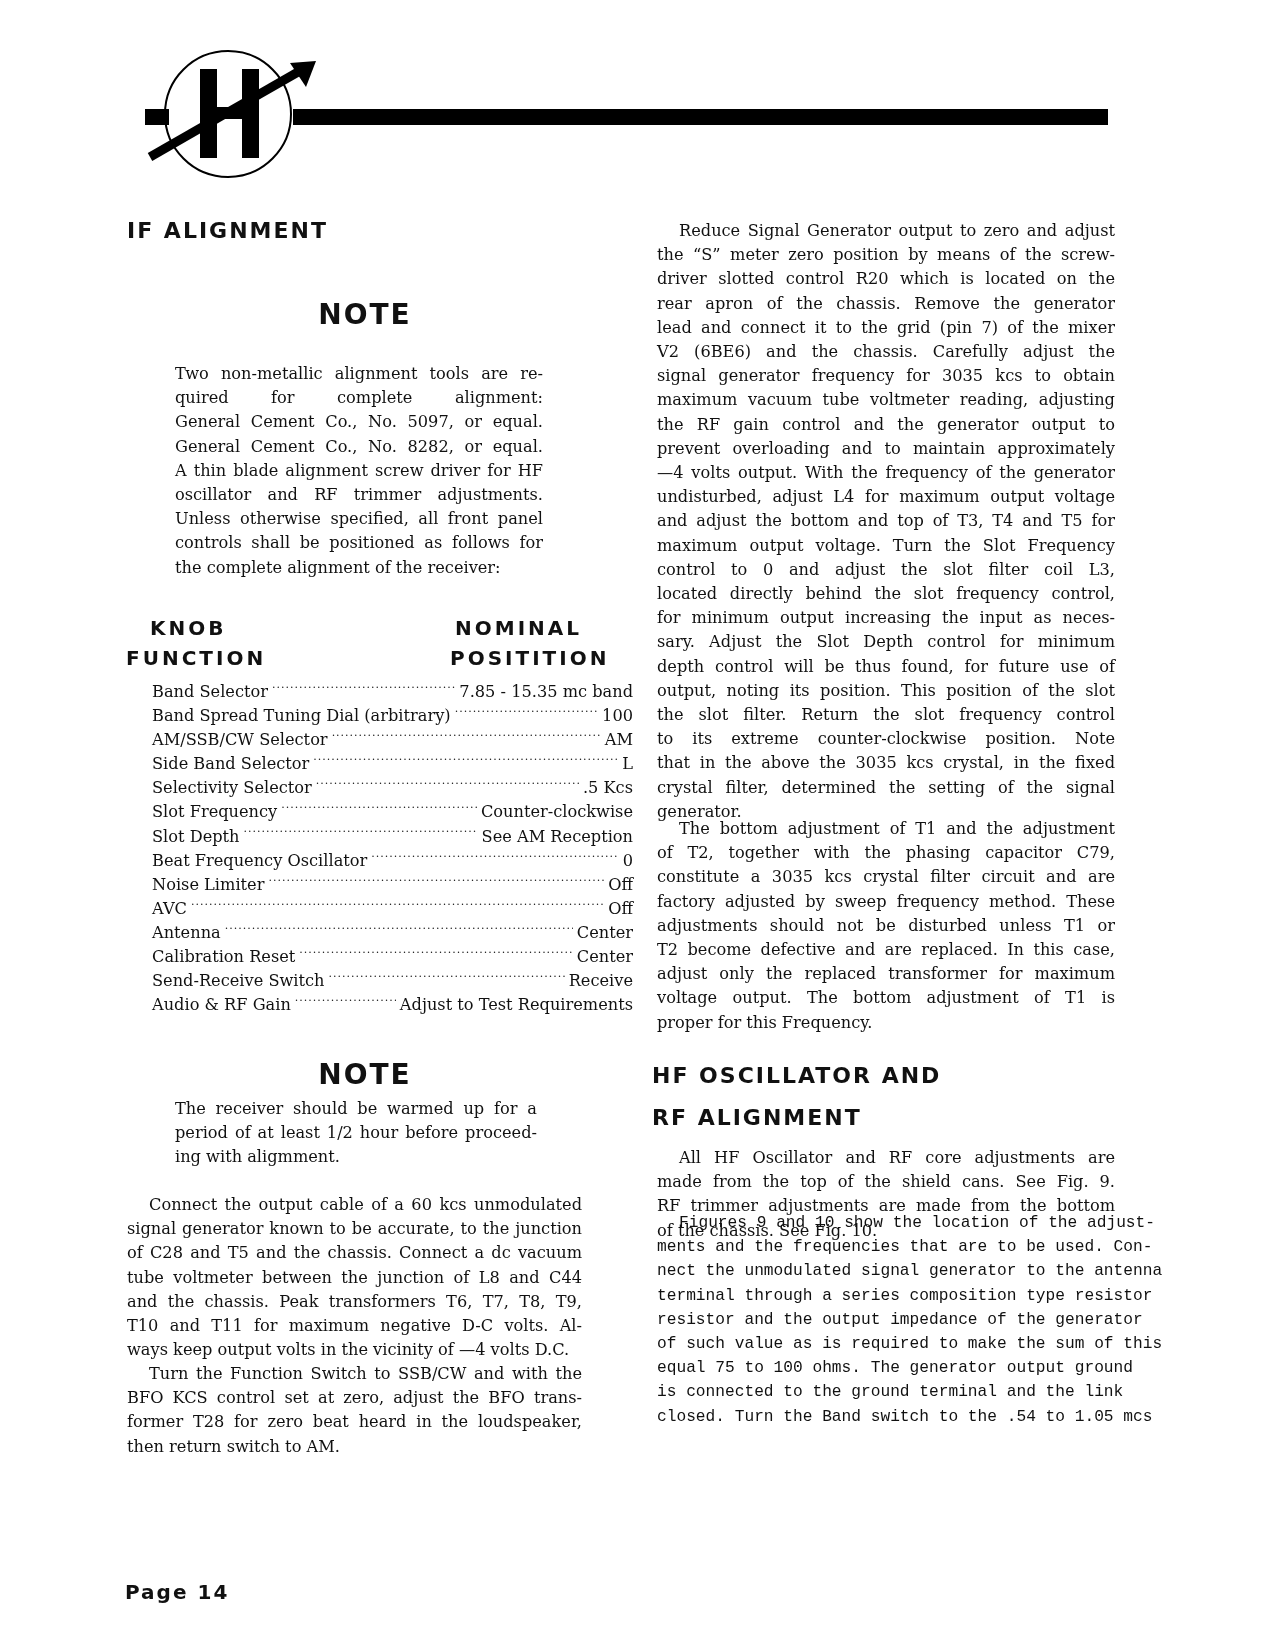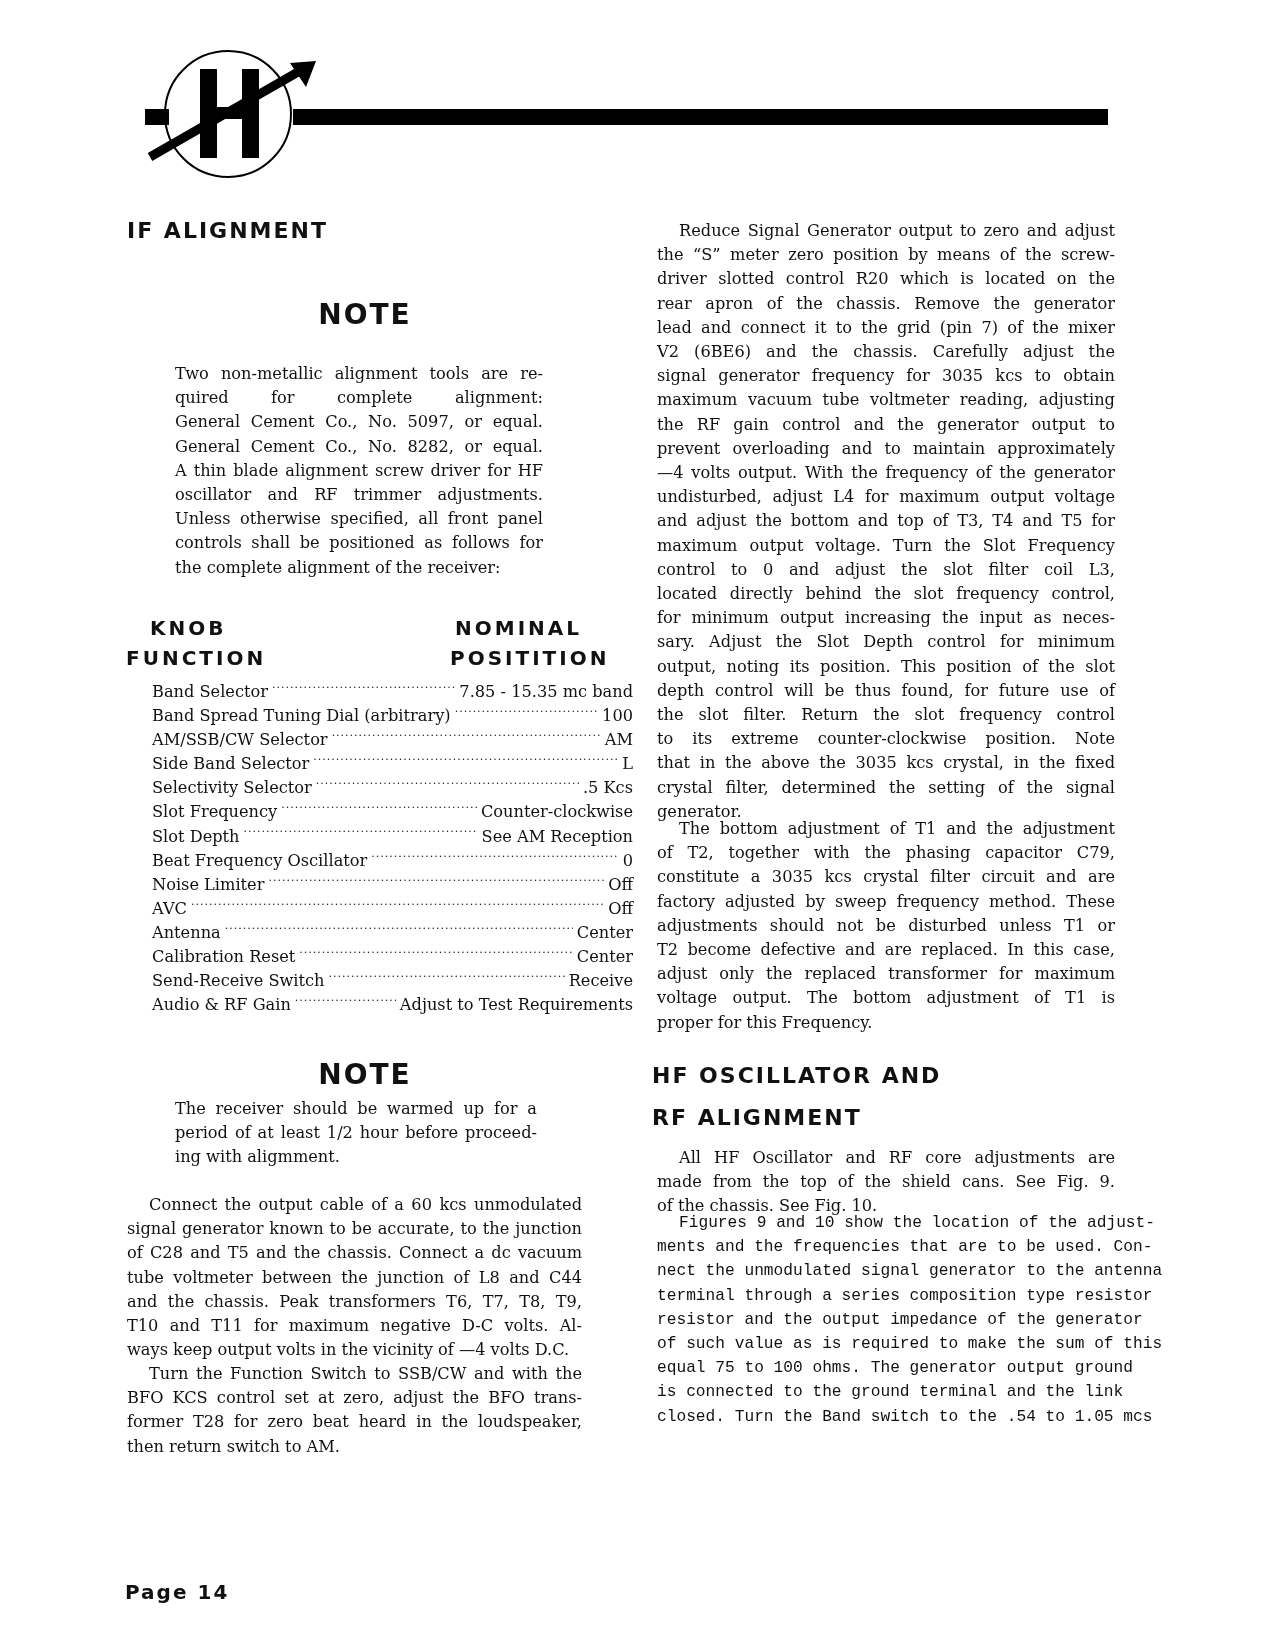--- a/index.html
+++ b/index.html
@@ -182,22 +182,22 @@
     <span class="ln">the RF gain control and the generator output to</span>
     <span class="ln">prevent overloading and to maintain approximately</span>
     <span class="ln">—4 volts output.  With the frequency of the generator</span>
     <span class="ln">undisturbed, adjust L4 for maximum output voltage</span>
     <span class="ln">and adjust the bottom and top of T3, T4 and T5 for</span>
     <span class="ln">maximum output voltage.  Turn the Slot Frequency</span>
     <span class="ln">control to 0 and adjust the slot filter coil L3,</span>
     <span class="ln">located directly behind the slot frequency control,</span>
     <span class="ln">for minimum output increasing the input as neces-</span>
     <span class="ln">sary.  Adjust the Slot Depth control for minimum</span>
+    <span class="ln">depth control will be thus found, for future use of</span>
     <span class="ln">output, noting its position.  This position of the slot</span>
-    <span class="ln">depth control will be thus found, for future use of</span>
     <span class="ln">the slot filter.  Return the slot frequency control</span>
     <span class="ln">to its extreme counter-clockwise position.  Note</span>
     <span class="ln">that in the above the 3035 kcs crystal, in the fixed</span>
     <span class="ln">crystal filter, determined the setting of the signal</span>
     <span class="ln last">generator.</span>
   </div>
 <div class="para" id="rpara2" style="left:657px; top:817px; width:458px;">
     <span class="ln indent">The bottom adjustment of T1 and the adjustment</span>
     <span class="ln">of T2, together with the phasing capacitor C79,</span>
     <span class="ln">constitute a 3035 kcs crystal filter circuit and are</span>
@@ -208,20 +208,21 @@
     <span class="ln">voltage output.  The bottom adjustment of T1 is</span>
     <span class="ln last">proper for this Frequency.</span>
   </div>
 
 <h1 class="h1" style="left:652px; top:1063px;">HF OSCILLATOR AND</h1>
 <h1 class="h1" style="left:652px; top:1105px;">RF ALIGNMENT</h1>
 
 <div class="para" id="rpara3" style="left:657px; top:1146px; width:458px;">
     <span class="ln indent">All HF Oscillator and RF core adjustments are</span>
     <span class="ln">made from the top of the shield cans.  See Fig. 9.</span>
+    <span class="ln">RF trimmer adjustments are made from the bottom</span>
     <span class="ln last">of the chassis.  See Fig. 10.</span>
   </div>
 <div class="para" id="rpara4" style="left:657px; top:1211px; width:458px;font-family:Liberation Mono, monospace;">
     <span class="ln indent">Figures 9 and 10 show the location of the adjust-</span>
     <span class="ln">ments and the frequencies that are to be used.  Con-</span>
     <span class="ln">nect the unmodulated signal generator to the antenna</span>
     <span class="ln">terminal through a series composition type resistor</span>
     <span class="ln">resistor and the output impedance of the generator</span>
     <span class="ln">of such value as is required to make the sum of this</span>
     <span class="ln">equal 75 to 100 ohms.  The generator output ground</span>

